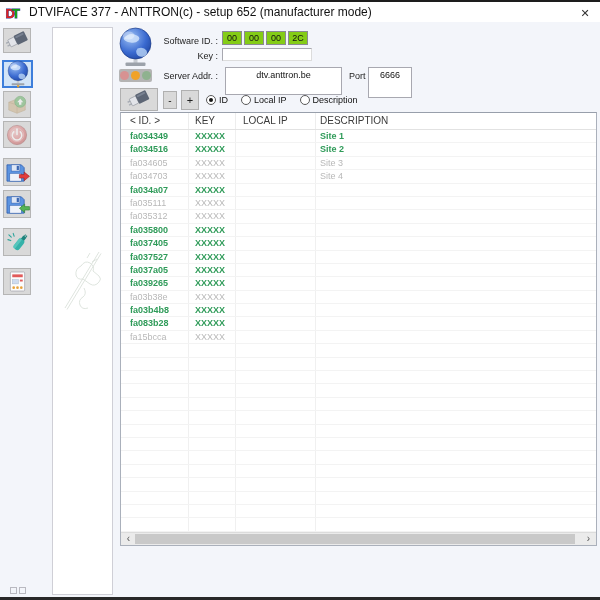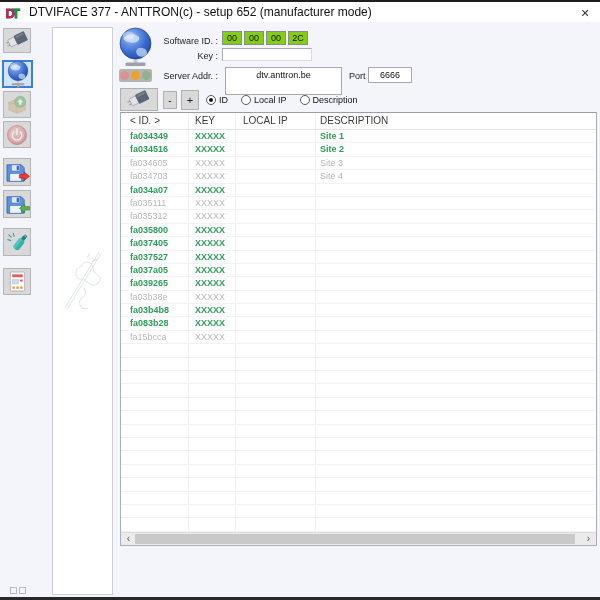--- a/index.html
+++ b/index.html
@@ -41,21 +41,21 @@
   #lbl-server{top:71px}
   #swid-boxes{position:absolute;left:222px;top:31px;display:flex;gap:2px;}
   .swbox{width:20px;height:14px;border:1px solid #8a8a92;background:#84cc16;font-size:9px;
     text-align:center;line-height:13px;color:#111;box-sizing:border-box;}
   #key-box{position:absolute;left:222px;top:48px;width:90px;height:13px;background:#fff;
     border:1px solid #a8a8b0;border-bottom-color:#dcdcdc;border-right-color:#dcdcdc;box-sizing:border-box;}
   .textbox{position:absolute;background:#fff;border:1px solid #a8a8b0;font-size:9px;
     text-align:center;color:#111;box-sizing:border-box;}
   #server-box{left:225px;top:67px;width:117px;height:28px;line-height:15px;}
   #port-label{position:absolute;left:349px;top:71px;font-size:9px;color:#222;}
-  #port-box{left:368px;top:67px;width:44px;height:16px;line-height:15px;}
+  #port-box{left:368px;top:67px;width:44px;height:31px;line-height:15px;}
   
   .toolbtn{position:absolute;background:#d9d9d9;border:1px solid #b0b0b0;box-sizing:border-box;
     display:flex;align-items:center;justify-content:center;color:#222;}
   #btn-plug{left:120px;top:88px;width:38px;height:23px;}
   #btn-minus{left:163px;top:91px;width:14px;height:18px;font-size:10px;}
   #btn-plus{left:181px;top:90px;width:18px;height:20px;font-size:11px;}
   #radio-group{position:absolute;left:206px;top:94px;display:flex;align-items:center;height:12px;}
   .radio-item{display:flex;align-items:center;margin-right:13px;}
   .rb{width:10px;height:10px;border:1px solid #5a5a5a;border-radius:50%;background:#fff;
     margin-right:3px;position:relative;box-sizing:border-box;flex:0 0 auto;}

